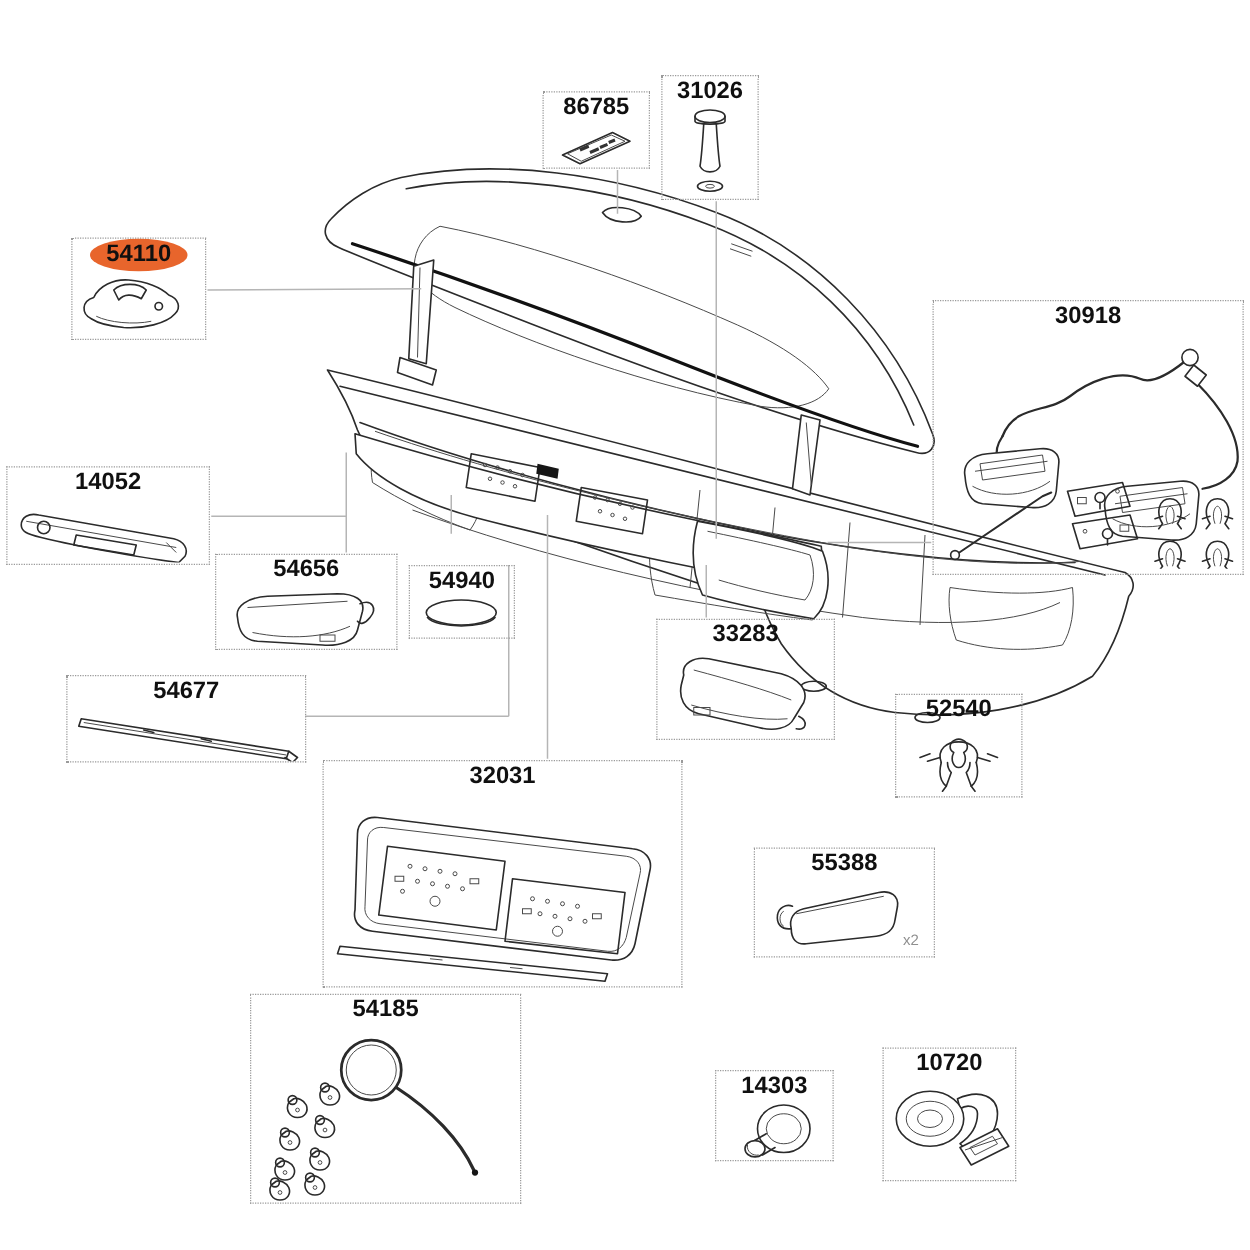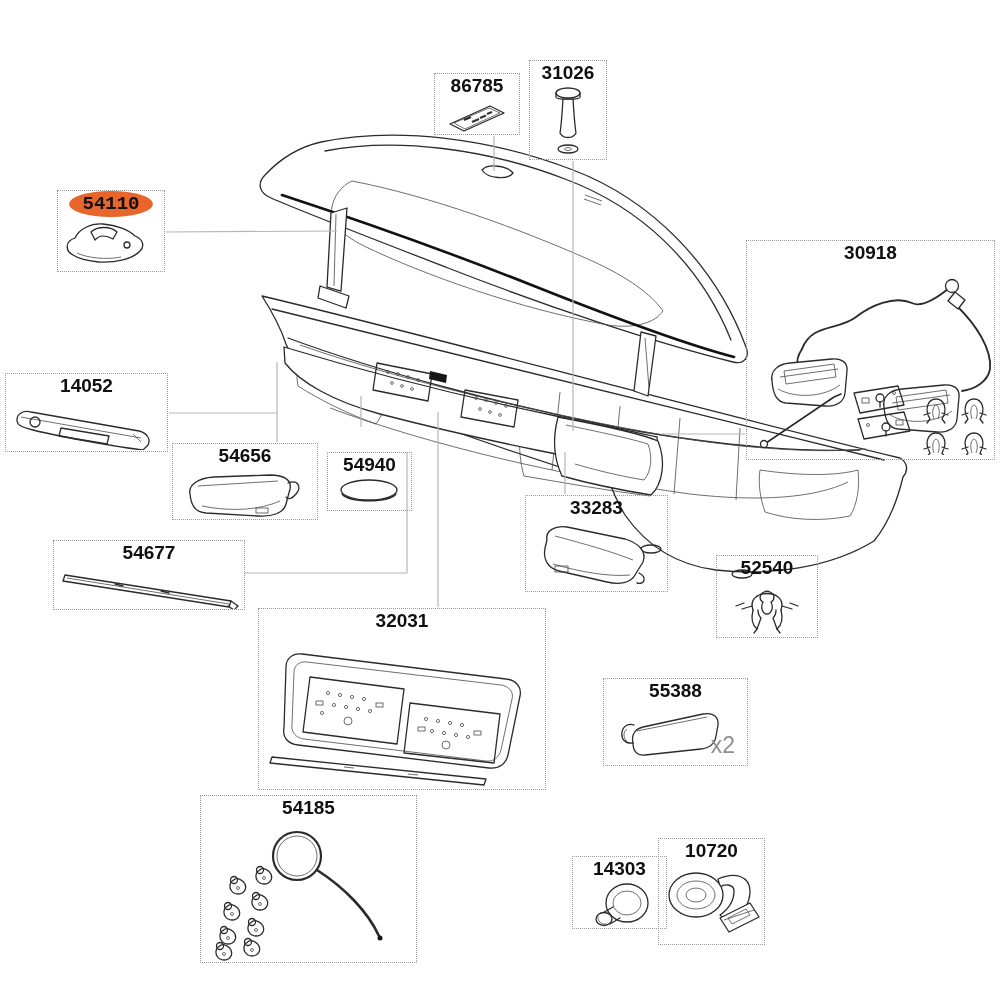--- a/index.html
+++ b/index.html
@@ -12,22 +12,22 @@
   .sf{stroke:#2b2b2b;fill:#ffffff;stroke-width:1.3;stroke-linecap:round;stroke-linejoin:round;}
   .thin{stroke:#4a4a4a;stroke-width:0.8;fill:none;}
   .thick{stroke:#111111;stroke-width:2.6;fill:none;stroke-linecap:round;}
   .dk{fill:#161616;stroke:none;}
   .leader{stroke:#b5b5b5;stroke-width:1.2;fill:none;}
   .part-box{position:absolute;border:1px dotted #9a9a9a;box-sizing:border-box;
             display:flex;flex-direction:column;align-items:center;z-index:3;background:transparent;}
   .part-label{font-weight:bold;font-size:19px;line-height:24px;color:#101010;
               text-align:center;white-space:nowrap;}
   .pill{display:inline-block;background:#e8652c;border-radius:50%;
-        padding:1px 13px;height:24px;line-height:24px;font-family:Liberation Mono, monospace;}
-  .qty{position:absolute;right:12px;bottom:6px;font-size:23px;color:#8f8f8f;}
+        padding:1px 13px;height:24px;line-height:24px;}
+  .qty{position:absolute;right:12px;bottom:6px;font-size:12px;color:#8f8f8f;}
 </style>
 </head>
 <body>
 
 <svg class="layer" style="z-index:1" viewBox="0 0 1000 1000">
 
   <g>
     <path class="sf" d="M321,142 C398,126 492,139 573,170 C652,200 716,266 746,347 C750,357 744,365 733,362 C652,342 543,305 448,268 C368,237 303,212 271,198 C259,193 257,183 265,175 C279,160 299,147 321,142 Z"></path>
     <path class="s" d="M325,151 C397,137 487,149 565,179 C640,207 700,263 731,340"></path>
     <path class="thin" d="M352,181 C430,196 520,229 590,260 C628,277 652,295 663,311 C655,323 634,329 608,325 C520,309 424,275 364,246 C340,234 329,221 332,207 C334,196 341,186 352,181 Z"></path>
@@ -305,21 +305,21 @@
   <div class="part-label">14303</div>
   <svg width="95" height="46" viewBox="0 0 95 46">
     <ellipse class="sf" cx="55" cy="22" rx="21" ry="19"></ellipse>
     <ellipse class="thin" cx="55" cy="22" rx="14" ry="12"></ellipse>
     <path class="s" d="M41,26 L29,33 M48,37 L38,43"></path>
     <ellipse class="sf" cx="32" cy="38" rx="8" ry="6.5"></ellipse>
     <path class="thin" d="M26,35 C25,40 30,44 35,43"></path>
   </svg>
 </div>
 
-<div class="part-box" style="left:658px;top:838px;width:107px;height:107px">
+<div class="part-box" style="left:706px;top:838px;width:107px;height:107px">
   <div class="part-label">10720</div>
   <svg width="107" height="78" viewBox="0 0 107 78">
     <path class="sf" d="M60,16 C78,8 92,14 92,28 C92,40 84,52 72,61 L62,52 C72,45 76,36 76,28 C76,22 68,20 62,24 Z"></path>
     <ellipse class="sf" cx="38" cy="32" rx="27" ry="22"></ellipse>
     <ellipse class="thin" cx="38" cy="32" rx="19" ry="14"></ellipse>
     <ellipse class="thin" cx="38" cy="32" rx="10" ry="7"></ellipse>
     <path class="sf" d="M62,55 L92,40 L101,54 L71,69 Z"></path>
     <path class="thin" d="M70,55 L88,46 L92,52 L74,61 Z"></path>
     <path class="thin" d="M66,57 L96,47"></path>
   </svg>

